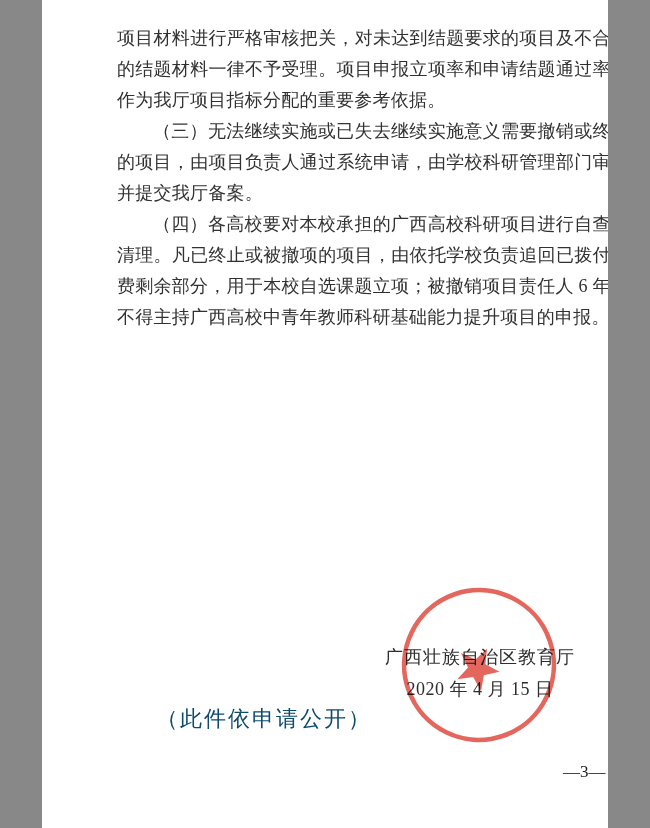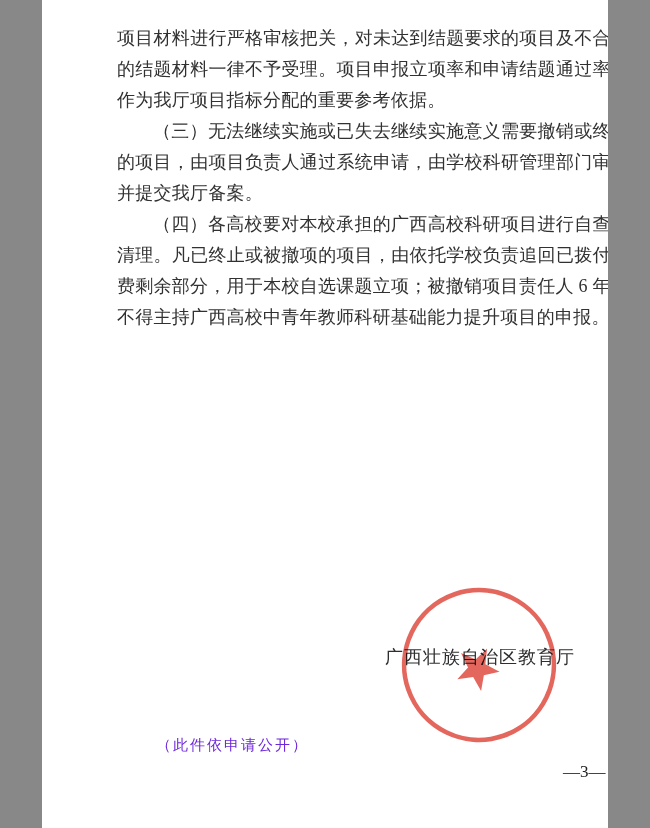--- a/index.html
+++ b/index.html
@@ -36,24 +36,24 @@
     font-size: 18px;
     line-height: 32px;
     color: #2e2e2e;
   }
   .signature-block .org { letter-spacing: 1px; }
   .signature-block .date { letter-spacing: 0.5px; }
 
   .disclosure-note {
     position: absolute;
     left: 114px;
-    top: 736px;
-    font-size: 15px;
+    top: 704px;
+    font-size: 22px;
     letter-spacing: 2px;
-    color: #6d28d9;
+    color: #0c4a6e;
   }
   .page-number {
     position: absolute;
     left: 521px;
     top: 762px;
     font-size: 17px;
     color: #222222;
     letter-spacing: 0px;
   }
 
@@ -82,20 +82,21 @@
 <div class="page">
 
   <div class="body-text">
     <p class="no-indent">项目材料进行严格审核把关，对未达到结题要求的项目及不合格的结题材料一律不予受理。项目申报立项率和申请结题通过率将作为我厅项目指标分配的重要参考依据。</p>
     <p>（三）无法继续实施或已失去继续实施意义需要撤销或终止的项目，由项目负责人通过系统申请，由学校科研管理部门审核并提交我厅备案。</p>
     <p>（四）各高校要对本校承担的广西高校科研项目进行自查和清理。凡已终止或被撤项的项目，由依托学校负责追回已拨付经费剩余部分，用于本校自选课题立项；被撤销项目责任人 6 年内不得主持广西高校中青年教师科研基础能力提升项目的申报。</p>
   </div>
 
   <div class="signature-block">
     <div class="org">广西壮族自治区教育厅</div>
+    <div class="date">2020 年 4 月 15 日</div>
   </div>
 
   <div class="disclosure-note">（此件依申请公开）</div>
 
   <div class="page-number">—3—</div>
 
   <svg class="seal" viewBox="0 0 160 160" aria-hidden="true">
     <defs>
       <path id="arc-latin-outer" d="M 21.7 101.2 A 62 62 0 1 1 141.1 69.2"></path>
       <path id="arc-latin-inner" d="M 41.9 58 A 44 44 0 0 1 118.1 58"></path>

